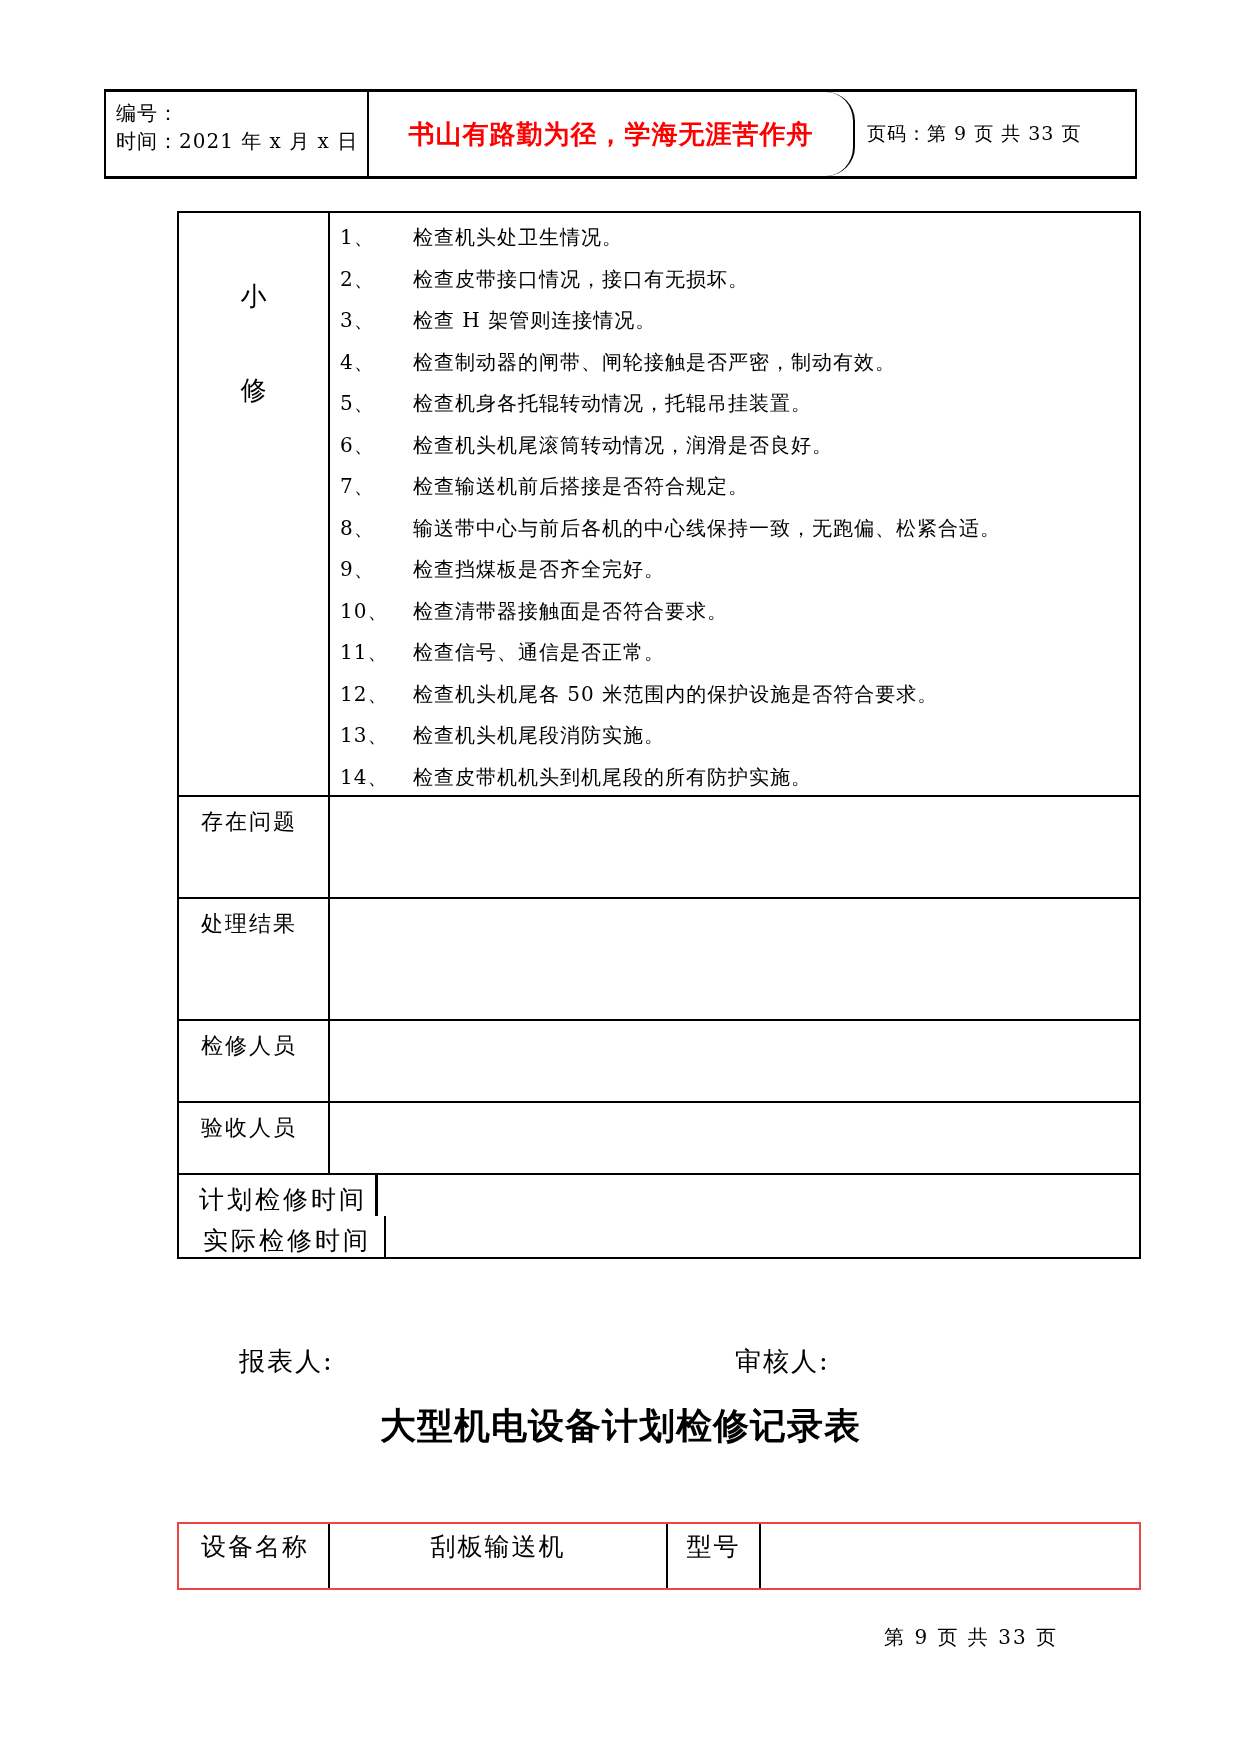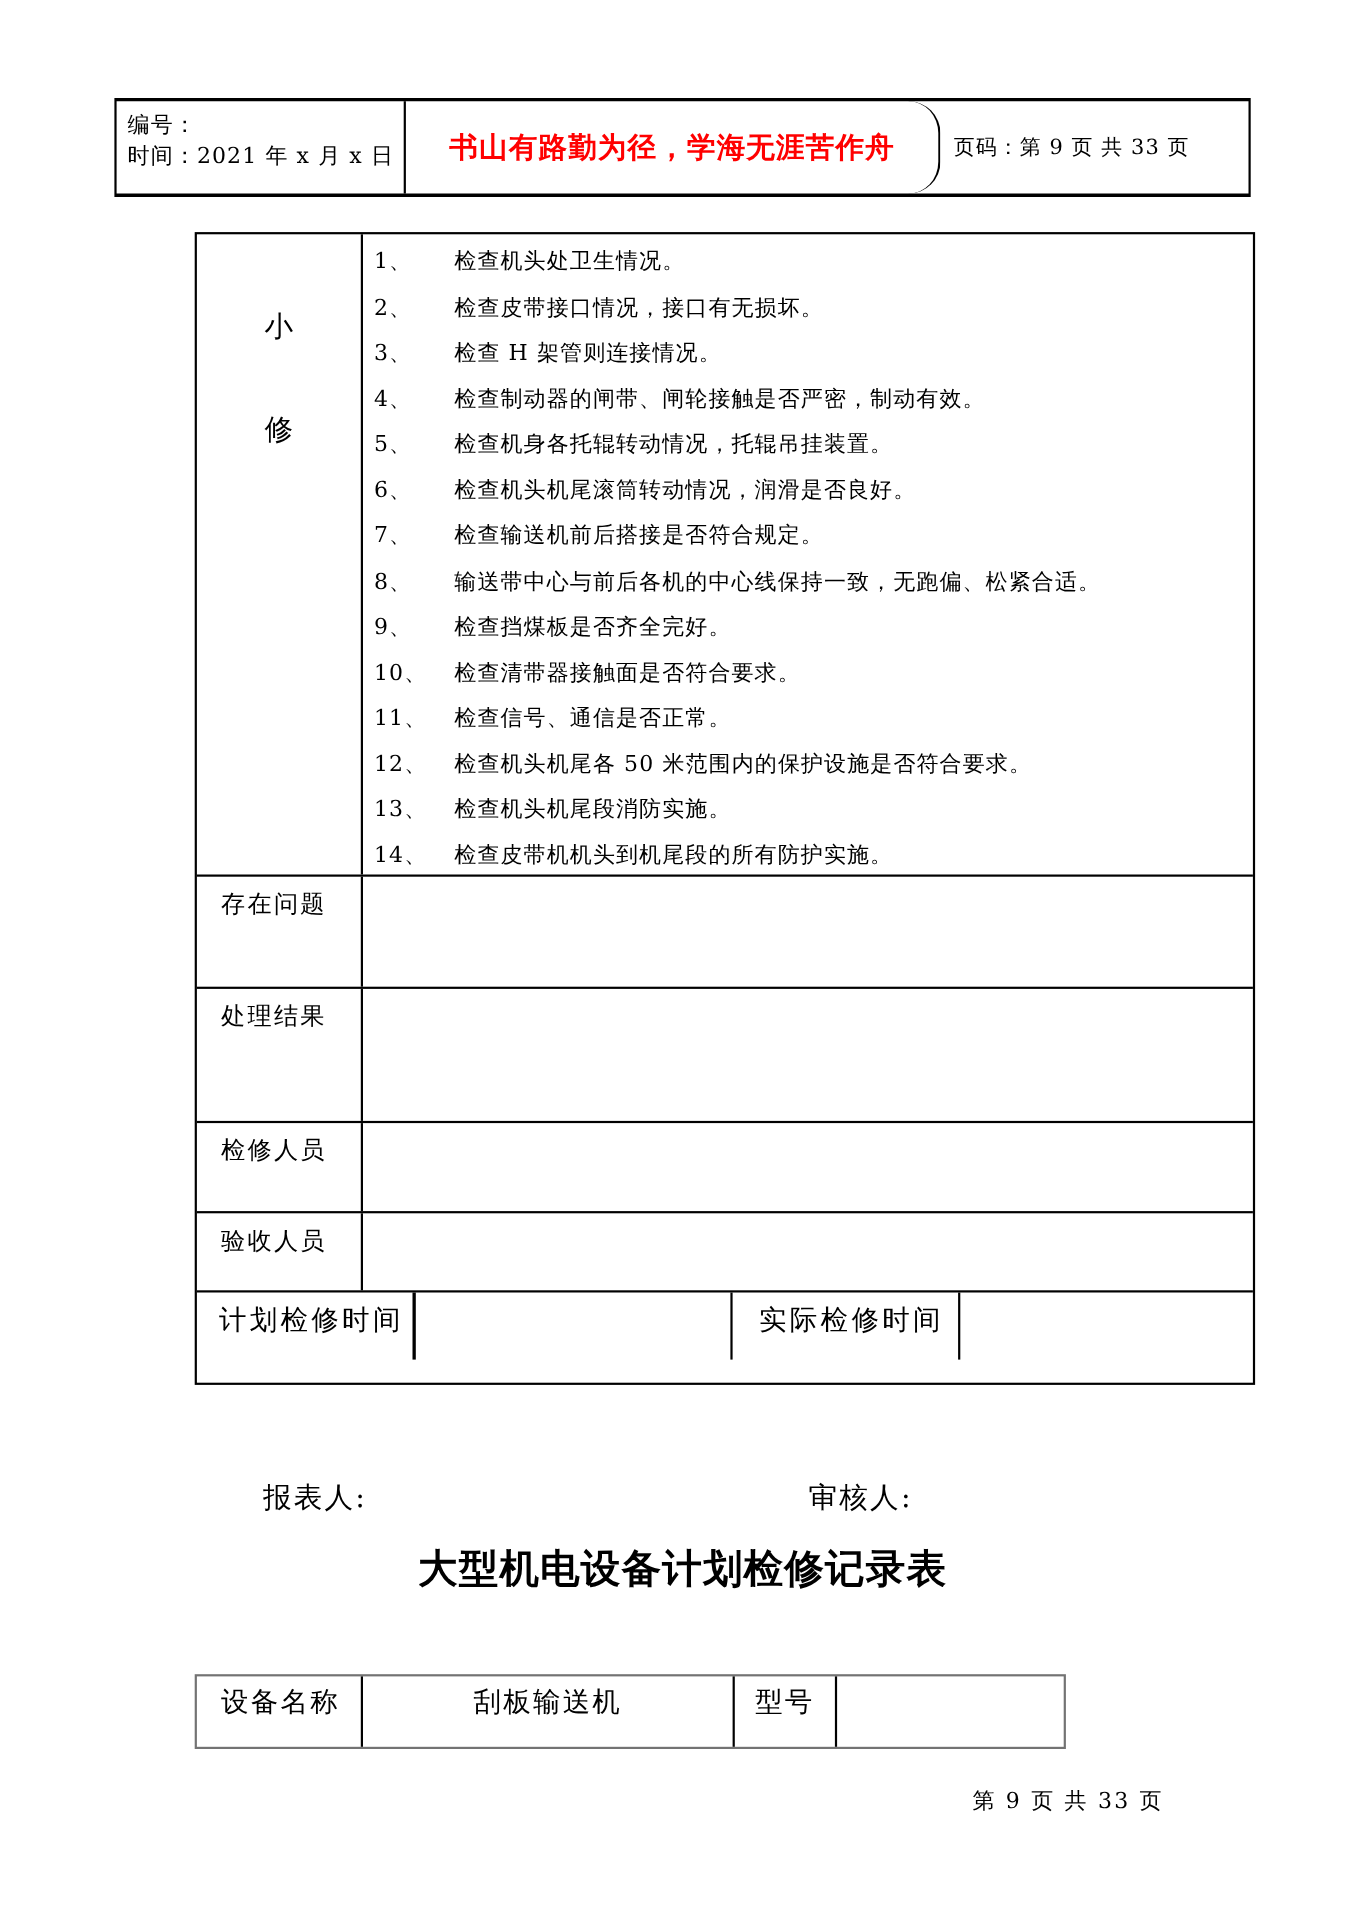--- a/index.html
+++ b/index.html
@@ -34,21 +34,21 @@
     position:absolute; left:177px; top:211px; width:964px; height:1048px;
     border:2px solid #000; display:flex; flex-direction:column;
   }
   .trow { display:flex; width:100%; }
   .trow + .trow { border-top:2px solid #000; }
   .row-repair   { height:582px; }
   .row-problem  { height:102px; }
   .row-result   { height:122px; }
   .row-repairer { height:82px; }
   .row-acceptor { height:72px;gap:44px; }
-  .row-time     { height:63px; }
+  .row-time     { height:63px;flex-direction:column; }
 
   .label-cell {
     width:151px; border-right:2px solid #000;
     padding:10px 0 0 22px; font-size:22px; letter-spacing:2px; white-space:nowrap;
   }
   .value-cell { flex:1; }
 
   .repair-type-cell { position:relative; width:151px; border-right:2px solid #000; }
   .repair-char { position:absolute; left:0; width:100%; text-align:center; font-size:26px; }
   .repair-char.c1 { top:66px; }
@@ -72,22 +72,22 @@
   .sig-reporter { left:239px; }
   .sig-reviewer { left:735px; }
   .doc-title {
     position:absolute; top:1402px; left:0; width:100%; text-align:center;
     font-family:"Liberation Sans", sans-serif; font-weight:bold;
     font-size:36px; letter-spacing:1px;
   }
 
   
   .equip-table {
-    position:absolute; left:177px; top:1522px; width:792px; height:68px;
-    border:2px solid #737373; display:flex;
+    position:absolute; left:177px; top:1522px; width:964px; height:68px;
+    border:2px solid #ef4444; display:flex;
   }
   .ecell { height:100%; padding-top:6px; font-size:25px; letter-spacing:2px; white-space:nowrap; }
   .ecell-name-label  { width:151px; border-right:2px solid #000; padding-left:22px; }
   .ecell-name-value  { width:338px; border-right:2px solid #000; text-align:center; }
   .ecell-model-label { width:93px;  border-right:2px solid #000; text-align:center;font-family:Liberation Mono, monospace; }
   .ecell-model-value { flex:1; }
 
   
   .page-footer {
     position:absolute; top:1624px; right:183px;

